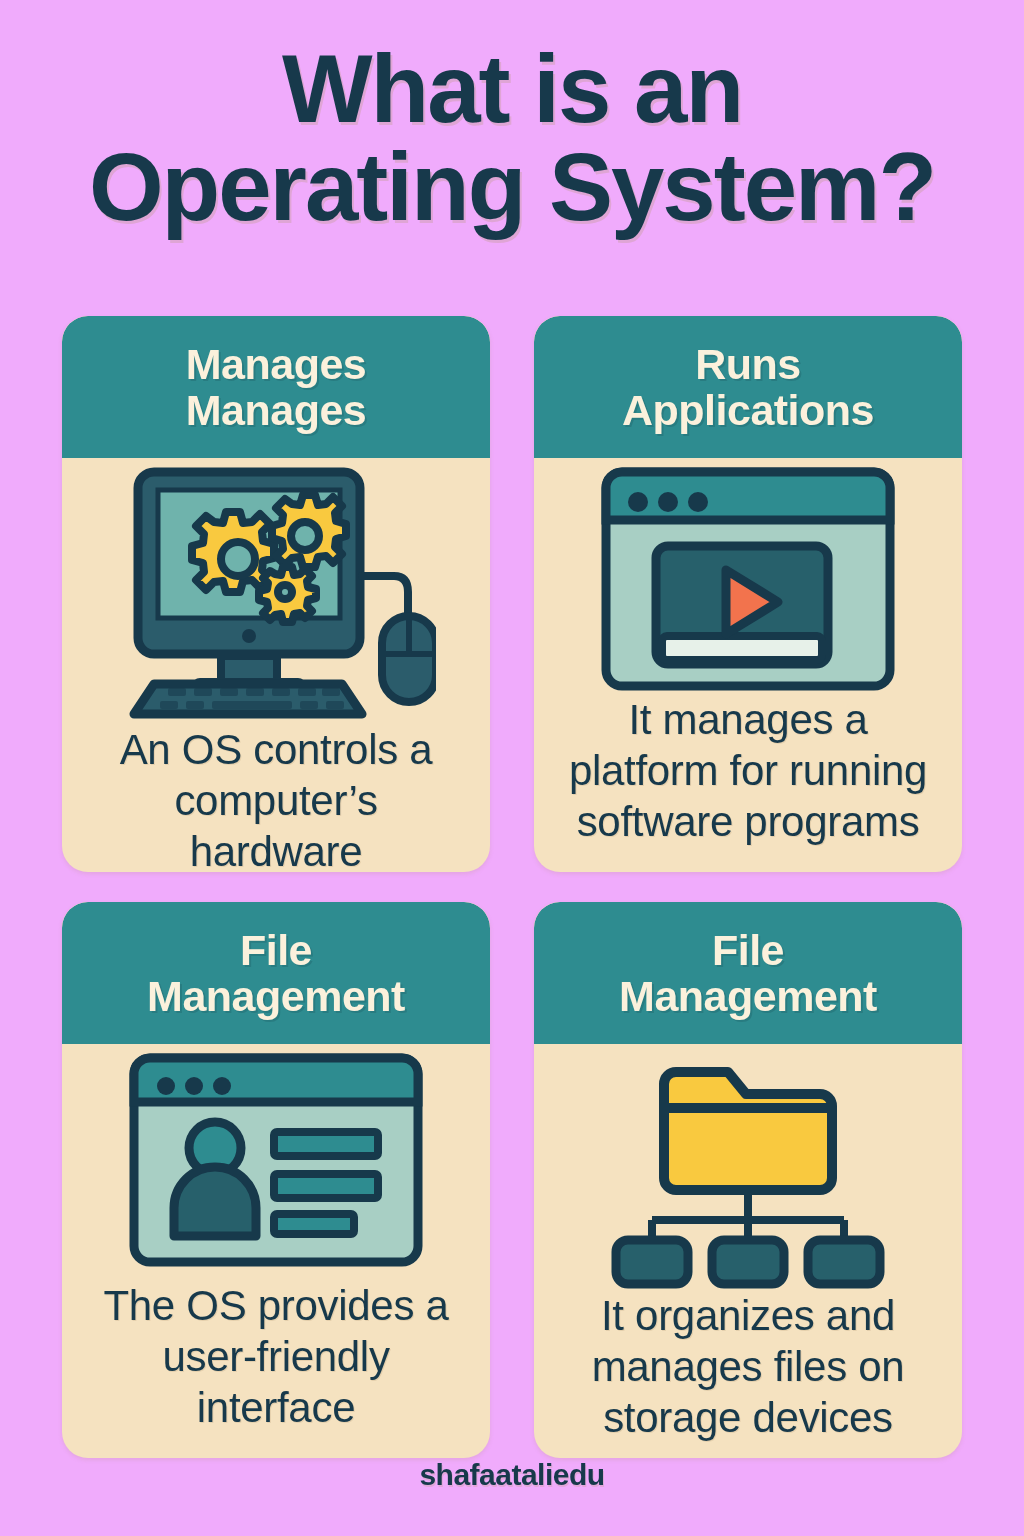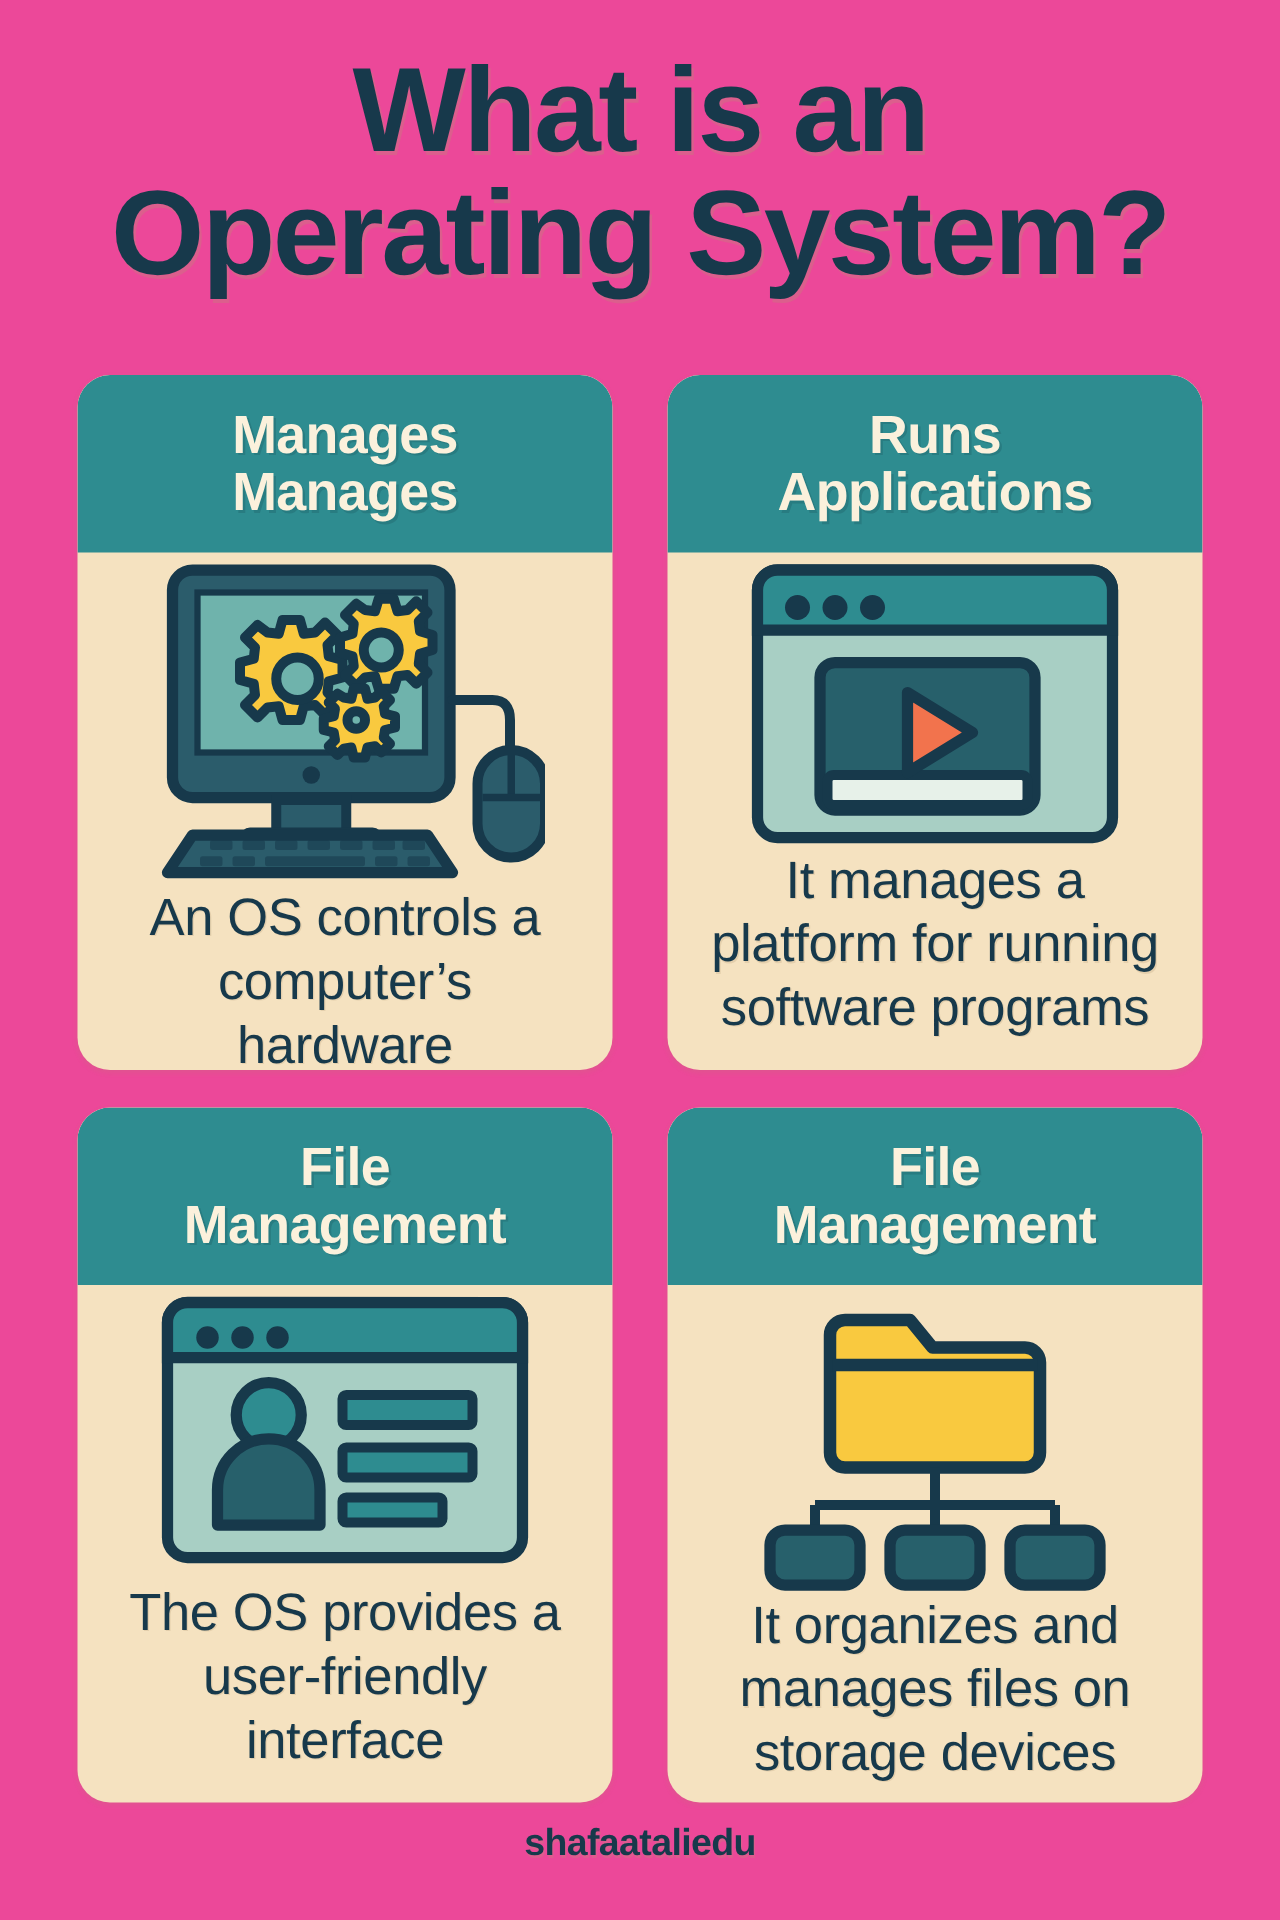--- a/index.html
+++ b/index.html
@@ -13,21 +13,21 @@
     font-family: "Liberation Sans", sans-serif;
     overflow: hidden;
     position: relative;
   }
 
   .page {
     width: 1024px;
     height: 1536px;
     position: relative;
     box-sizing: border-box;
-    background: #ec4899;
+    background: #f0abfc;
   }
 
   
   .title {
     position: absolute;
     top: 40px;
     left: 0;
     width: 1024px;
     text-align: center;
     color: #17394B;
@@ -35,21 +35,21 @@
     font-size: 96px;
     line-height: 1.02;
     letter-spacing: -2px;
     text-shadow: 2px 3px 0 rgba(180,150,110,0.28);
   }
   .title-line { display: block; }
 
   
   .grid {
     position: absolute;
-    top: 300px;
+    top: 316px;
     left: 62px;
     width: 900px;
     display: grid;
     grid-template-columns: 428px 428px;
     grid-template-rows: 556px 556px;
     column-gap: 44px;
     row-gap: 30px;
   }
 
   .card {

